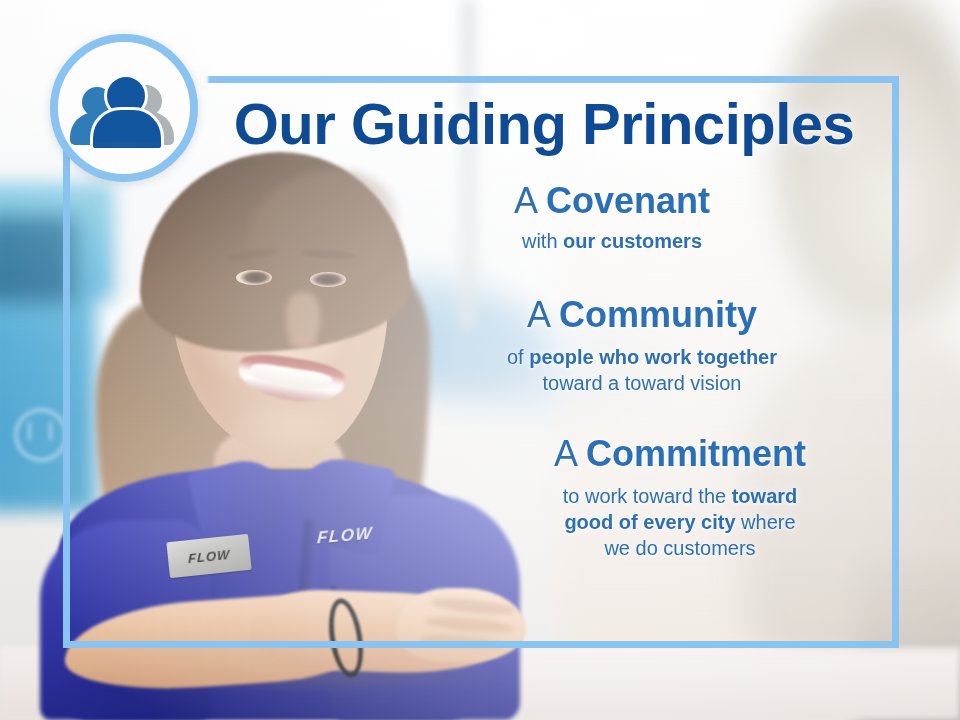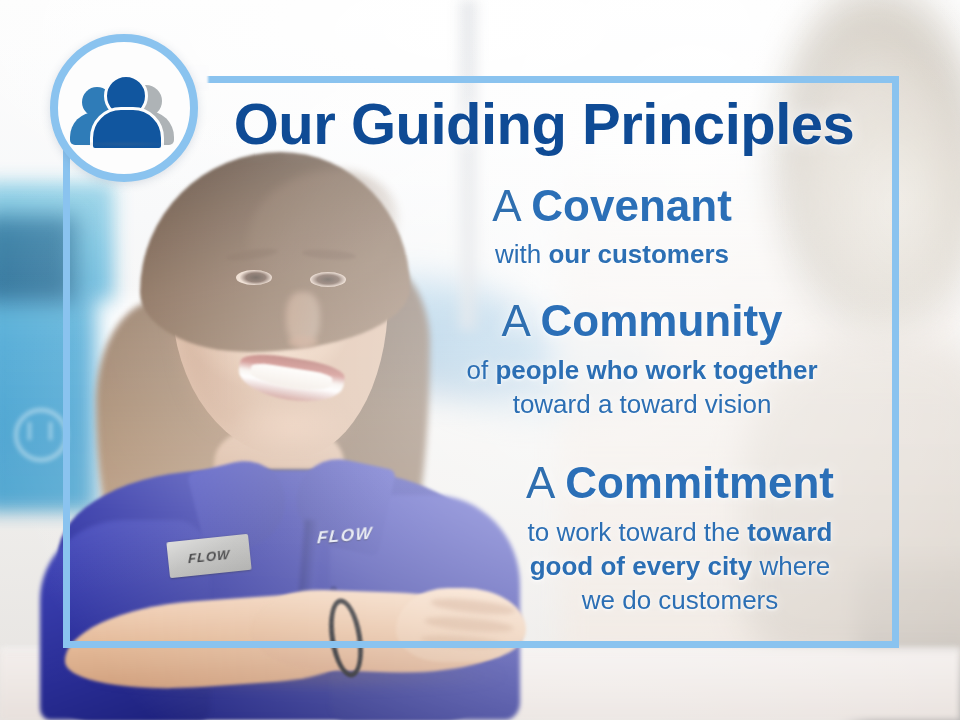--- a/index.html
+++ b/index.html
@@ -347,39 +347,39 @@
     letter-spacing:-.5px;
     text-shadow:0 1px 3px rgba(255,255,255,.85), 0 0 18px rgba(255,255,255,.7);
   }
 
   .principles{
     position:absolute;left:300px;top:182px;width:600px;
     text-align:center;
   }
   .principle{margin-bottom:0;}
   .p-title{
-    font-size:44px;line-height:1.08;
+    font-size:36px;line-height:1.08;
     color:#2b6fb7;
     text-shadow:0 1px 3px rgba(255,255,255,.9), 0 0 16px rgba(255,255,255,.75);
     white-space:nowrap;
   }
   .p-title .art{font-weight:400;color:#2f6fb0;}
   .p-title .word{font-weight:700;}
   .p-sub{
-    font-size:26px;line-height:1.28;
+    font-size:20px;line-height:1.28;
     color:#2c6fb4;font-weight:400;
     margin-top:6px;
     text-shadow:0 1px 3px rgba(255,255,255,.95), 0 0 12px rgba(255,255,255,.8);
   }
   .p-sub b{font-weight:700;}
 
   
   #principle-covenant{margin-left:24px;}
   #principle-covenant .p-sub{margin-top:8px;}
-  #principle-community{margin-top:26px;margin-left:84px;}
+  #principle-community{margin-top:42px;margin-left:84px;}
   #principle-community .p-sub{margin-top:10px;}
   #principle-commitment{margin-top:38px;margin-left:160px;}
   #principle-commitment .p-sub{margin-top:10px;line-height:1.3;}
 </style>
 </head>
 <body>
 
 <div id="stage">
 
   <div class="bg-layer bg-base"></div>

